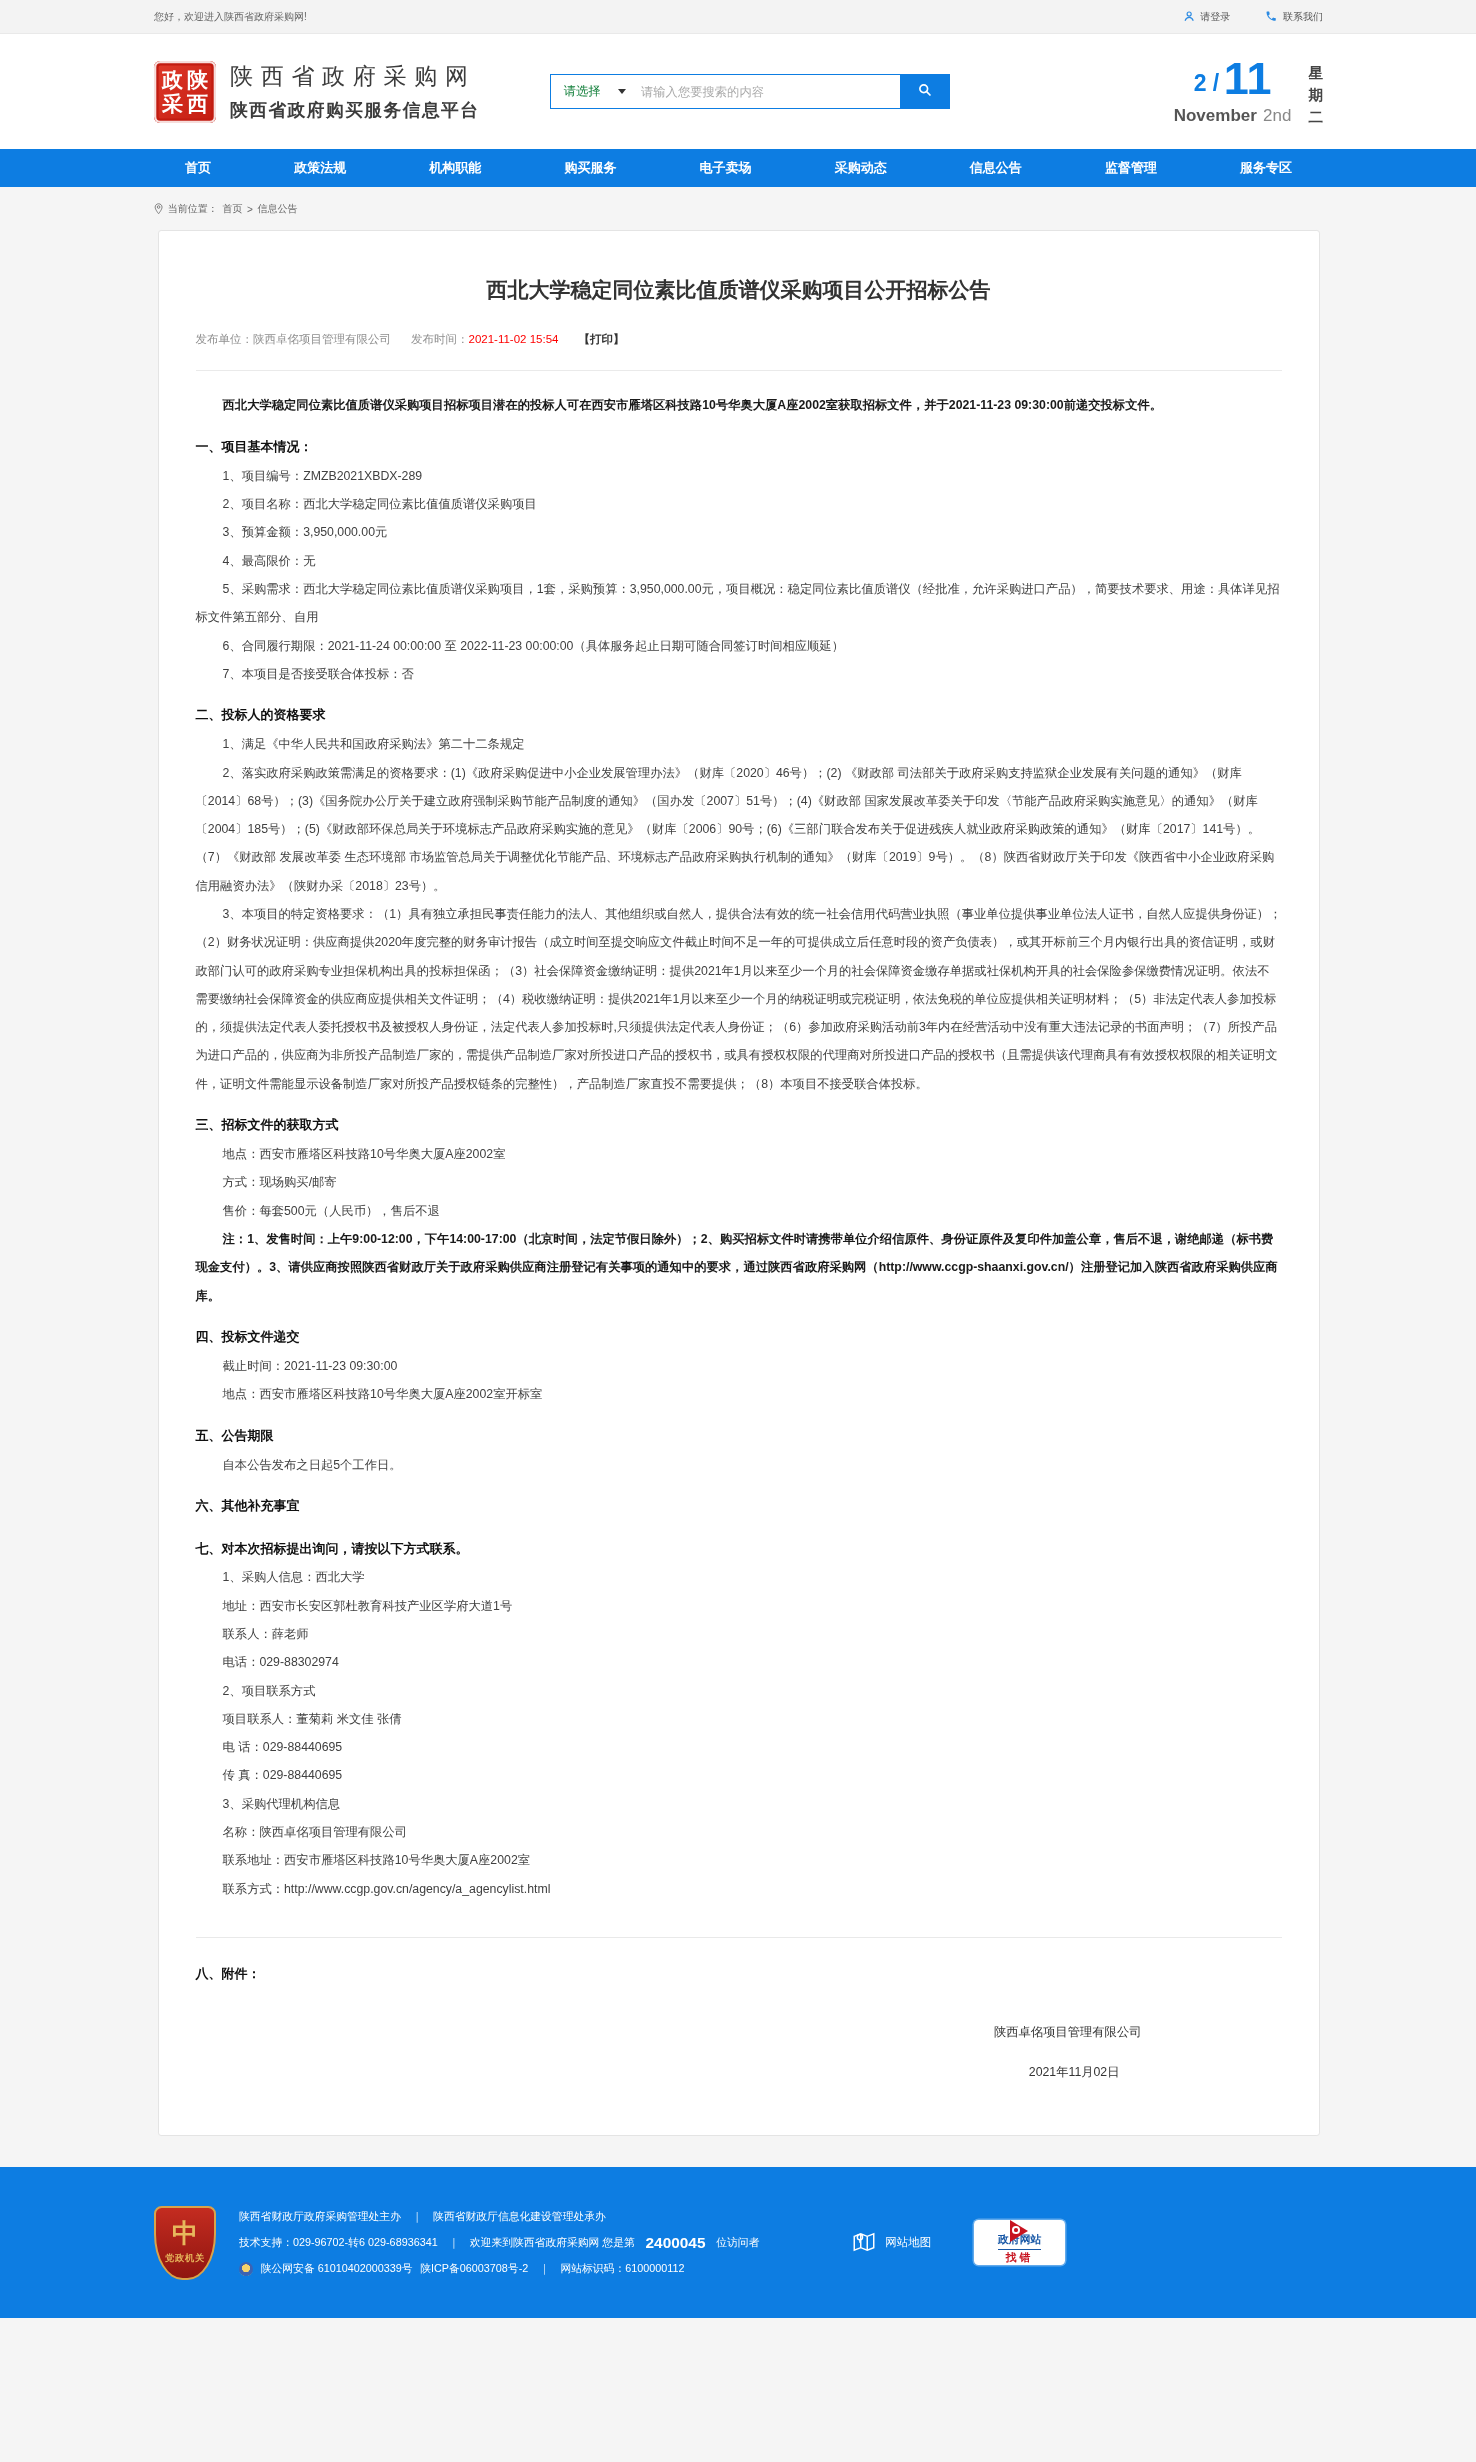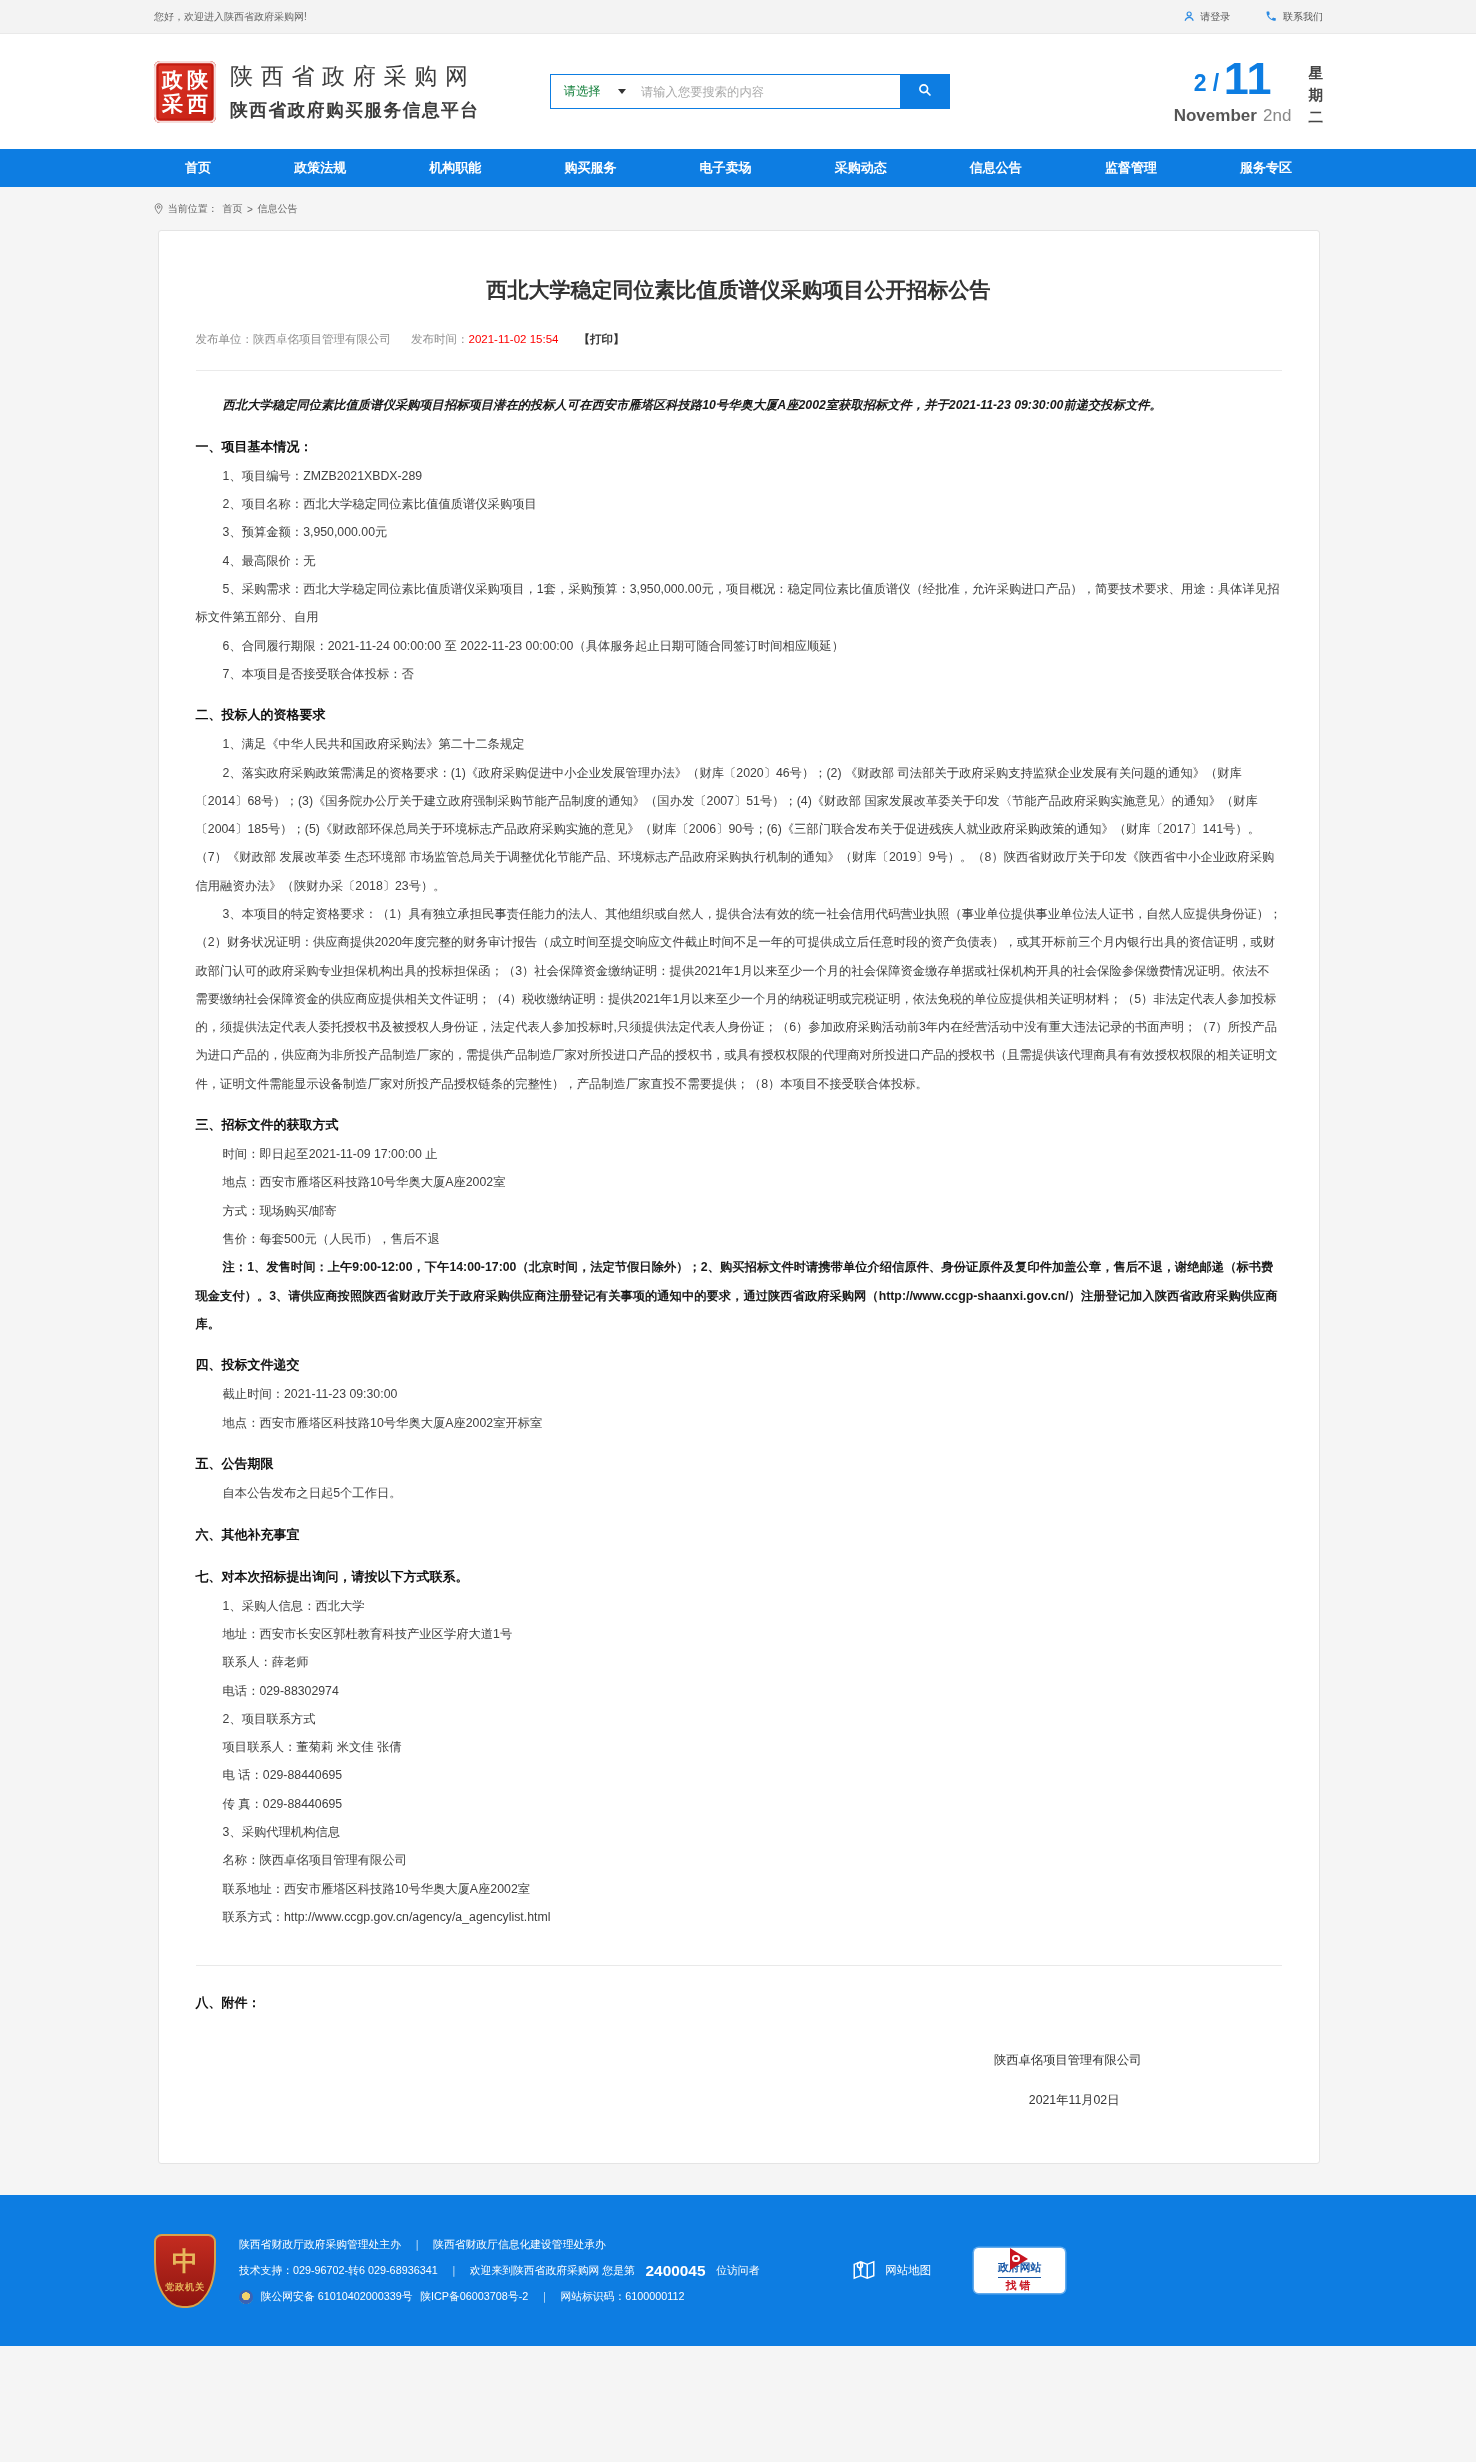--- a/index.html
+++ b/index.html
@@ -52,21 +52,21 @@
   .card { width:1162px; margin:0 auto 31px; background:#fff; border:0.8px solid #e4e4e4; border-radius:3.1px; padding:45px 37px 54px; }
   .article-title { text-align:center; font-size:21px; font-weight:bold; color:#333; }
   .article-meta { text-align:left; margin-top:28px; font-size:11.5px; color:#8f8f8f; }
   .article-meta .sep { display:inline-block; width:20px; }
   .article-meta .time { color:#fe0000; }
   .print-btn { color:#333; font-weight:bold; margin-left:20px; cursor:pointer; }
   .meta-divider { border-bottom:0.8px solid #eaeaea; margin:23px 0 20px; }
 
   .article-body { font-size:12.3px; color:#404040; line-height:2.3; }
   .article-body p { margin:0; }
-  .blk-intro { font-weight:bold; color:#1a1a1a; text-indent:2.2em;font-style:italic; }
+  .blk-intro { font-weight:bold; color:#1a1a1a; text-indent:2.2em; }
   .blk-heading { font-weight:bold; color:#111; font-size:13px; padding-top:12.3px; }
   .blk-item { text-indent:2.2em; }
   .blk-note { font-weight:bold; color:#1a1a1a; text-indent:2.2em; }
   .article-divider { border-top:0.8px solid #e9e9e9; margin:34px 0 9.2px; }
 
   .signature { margin-top:35px; text-align:right; font-size:12.3px; color:#333; }
   .signature .sig-name { padding-right:140px; }
   .signature .sig-date { padding-right:162px; margin-top:23px; }
 
   
@@ -214,21 +214,20 @@
       <p class="blk-item">3、预算金额：3,950,000.00元</p>
       <p class="blk-item">4、最高限价：无</p>
       <p class="blk-item">5、采购需求：西北大学稳定同位素比值质谱仪采购项目，1套，采购预算：3,950,000.00元，项目概况：稳定同位素比值质谱仪（经批准，允许采购进口产品），简要技术要求、用途：具体详见招标文件第五部分、自用</p>
       <p class="blk-item">6、合同履行期限：2021-11-24 00:00:00 至 2022-11-23 00:00:00（具体服务起止日期可随合同签订时间相应顺延）</p>
       <p class="blk-item">7、本项目是否接受联合体投标：否</p>
       <p class="blk-heading">二、投标人的资格要求</p>
       <p class="blk-item">1、满足《中华人民共和国政府采购法》第二十二条规定</p>
       <p class="blk-item">2、落实政府采购政策需满足的资格要求：(1)《政府采购促进中小企业发展管理办法》（财库〔2020〕46号）；(2) 《财政部 司法部关于政府采购支持监狱企业发展有关问题的通知》（财库〔2014〕68号）；(3)《国务院办公厅关于建立政府强制采购节能产品制度的通知》（国办发〔2007〕51号）；(4)《财政部 国家发展改革委关于印发〈节能产品政府采购实施意见〉的通知》（财库〔2004〕185号）；(5)《财政部环保总局关于环境标志产品政府采购实施的意见》（财库〔2006〕90号；(6)《三部门联合发布关于促进残疾人就业政府采购政策的通知》（财库〔2017〕141号）。（7）《财政部 发展改革委 生态环境部 市场监管总局关于调整优化节能产品、环境标志产品政府采购执行机制的通知》（财库〔2019〕9号）。（8）陕西省财政厅关于印发《陕西省中小企业政府采购信用融资办法》（陕财办采〔2018〕23号）。</p>
       <p class="blk-item">3、本项目的特定资格要求：（1）具有独立承担民事责任能力的法人、其他组织或自然人，提供合法有效的统一社会信用代码营业执照（事业单位提供事业单位法人证书，自然人应提供身份证）；（2）财务状况证明：供应商提供2020年度完整的财务审计报告（成立时间至提交响应文件截止时间不足一年的可提供成立后任意时段的资产负债表），或其开标前三个月内银行出具的资信证明，或财政部门认可的政府采购专业担保机构出具的投标担保函；（3）社会保障资金缴纳证明：提供2021年1月以来至少一个月的社会保障资金缴存单据或社保机构开具的社会保险参保缴费情况证明。依法不需要缴纳社会保障资金的供应商应提供相关文件证明；（4）税收缴纳证明：提供2021年1月以来至少一个月的纳税证明或完税证明，依法免税的单位应提供相关证明材料；（5）非法定代表人参加投标的，须提供法定代表人委托授权书及被授权人身份证，法定代表人参加投标时,只须提供法定代表人身份证；（6）参加政府采购活动前3年内在经营活动中没有重大违法记录的书面声明；（7）所投产品为进口产品的，供应商为非所投产品制造厂家的，需提供产品制造厂家对所投进口产品的授权书，或具有授权权限的代理商对所投进口产品的授权书（且需提供该代理商具有有效授权权限的相关证明文件，证明文件需能显示设备制造厂家对所投产品授权链条的完整性），产品制造厂家直投不需要提供；（8）本项目不接受联合体投标。</p>
       <p class="blk-heading">三、招标文件的获取方式</p>
-      <p class="blk-item">时间：即日起至2021-11-09 17:00:00 止</p>
       <p class="blk-item">地点：西安市雁塔区科技路10号华奥大厦A座2002室</p>
       <p class="blk-item">方式：现场购买/邮寄</p>
       <p class="blk-item">售价：每套500元（人民币），售后不退</p>
       <p class="blk-note">注：1、发售时间：上午9:00-12:00，下午14:00-17:00（北京时间，法定节假日除外）；2、购买招标文件时请携带单位介绍信原件、身份证原件及复印件加盖公章，售后不退，谢绝邮递（标书费现金支付）。3、请供应商按照陕西省财政厅关于政府采购供应商注册登记有关事项的通知中的要求，通过陕西省政府采购网（http://www.ccgp-shaanxi.gov.cn/）注册登记加入陕西省政府采购供应商库。</p>
       <p class="blk-heading">四、投标文件递交</p>
       <p class="blk-item">截止时间：2021-11-23 09:30:00</p>
       <p class="blk-item">地点：西安市雁塔区科技路10号华奥大厦A座2002室开标室</p>
       <p class="blk-heading">五、公告期限</p>
       <p class="blk-item">自本公告发布之日起5个工作日。</p>
       <p class="blk-heading">六、其他补充事宜</p>

